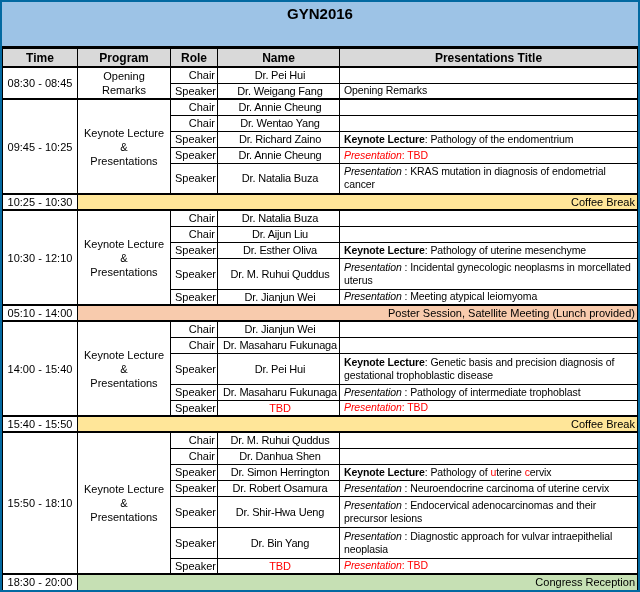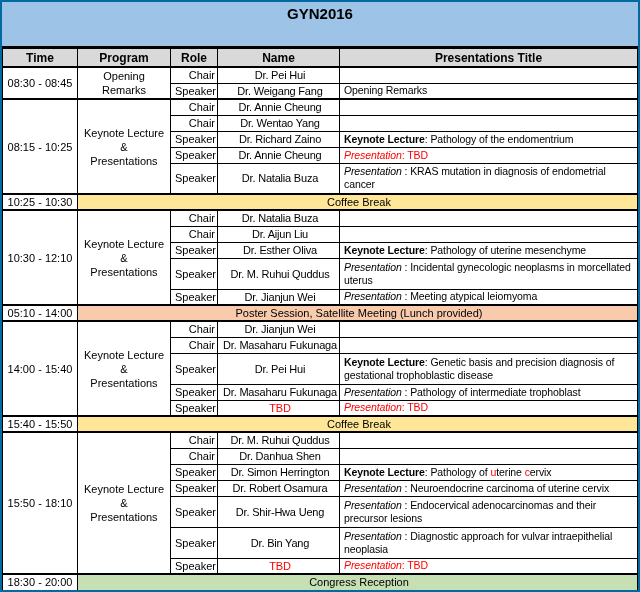--- a/index.html
+++ b/index.html
@@ -33,21 +33,21 @@
   }
   tbody tr{height:16px}
   tbody tr.tall{height:31px}
   tr.section-start td{border-top:2px solid #000}
   td.time-cell{text-align:center;white-space:nowrap;padding:0 1px}
   td.program-cell{text-align:center;white-space:pre-line;line-height:14px;padding:0 2px}
   td.role-cell{text-align:right;padding:0 2px 0 4px;white-space:nowrap}
   td.name-cell{text-align:center;padding:0 1px 0 4px;white-space:nowrap;letter-spacing:-0.2px}
   td.title-cell{text-align:left;padding:0 1px 0 4px;font-size:10.5px;letter-spacing:-0.1px;line-height:13px}
   td.title-cell.nw{white-space:nowrap}
-  td.event-cell{text-align:center;padding:0 2px 0 5px;white-space:nowrap}
+  td.event-cell{text-align:right;padding:0 2px 0 5px;white-space:nowrap}
   .bg-coffee{background:var(--coffee-bg)}
   .bg-poster{background:var(--poster-bg)}
   .bg-reception{background:var(--reception-bg)}
   .b{font-weight:bold}
   .i{font-style:italic}
   .r{color:var(--tbd-red)}
   .ri{color:var(--tbd-red);font-style:italic}
   td.name-red{color:var(--tbd-red)}
 </style>
 </head>
@@ -81,21 +81,21 @@
           <td class="role-cell">Chair</td>
           <td class="name-cell">Dr. Pei Hui</td>
           <td class="title-cell nw"></td>
         </tr>
         <tr>
           <td class="role-cell">Speaker</td>
           <td class="name-cell">Dr. Weigang Fang</td>
           <td class="title-cell nw"><span>Opening Remarks</span></td>
         </tr>
         <tr class="section-start">
-          <td class="time-cell" rowspan="5">08:15 - 10:25</td>
+          <td class="time-cell" rowspan="5">09:45 - 10:25</td>
           <td class="program-cell" rowspan="5">Keynote Lecture
 &amp;
 Presentations</td>
           <td class="role-cell">Chair</td>
           <td class="name-cell">Dr. Annie Cheung</td>
           <td class="title-cell nw"></td>
         </tr>
         <tr>
           <td class="role-cell">Chair</td>
           <td class="name-cell">Dr. Wentao Yang</td>

